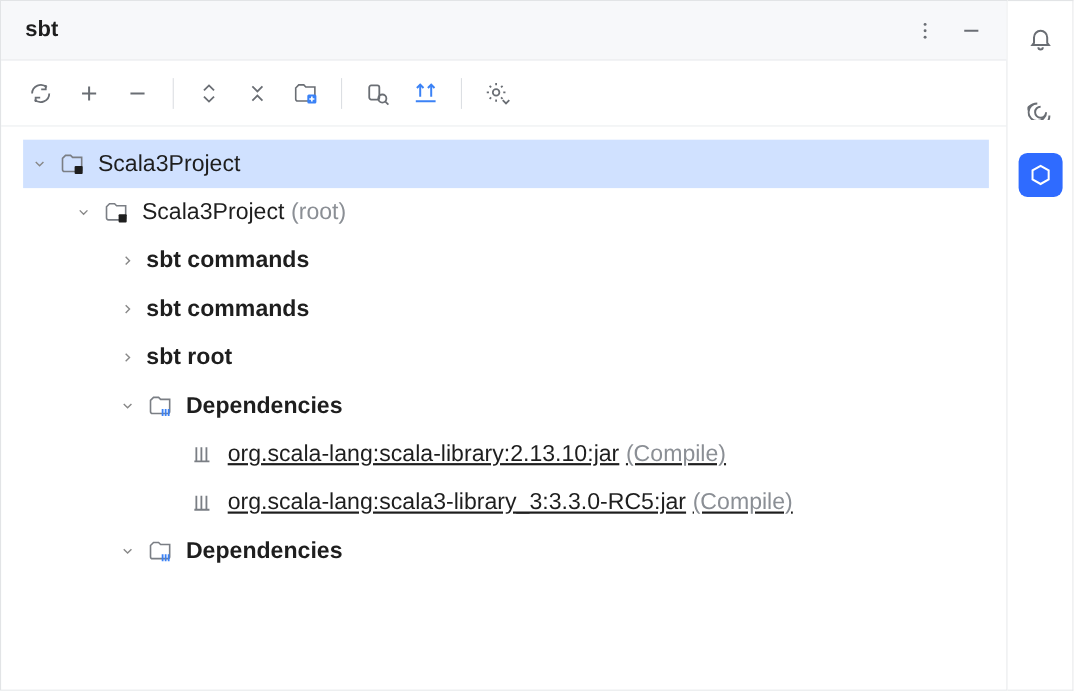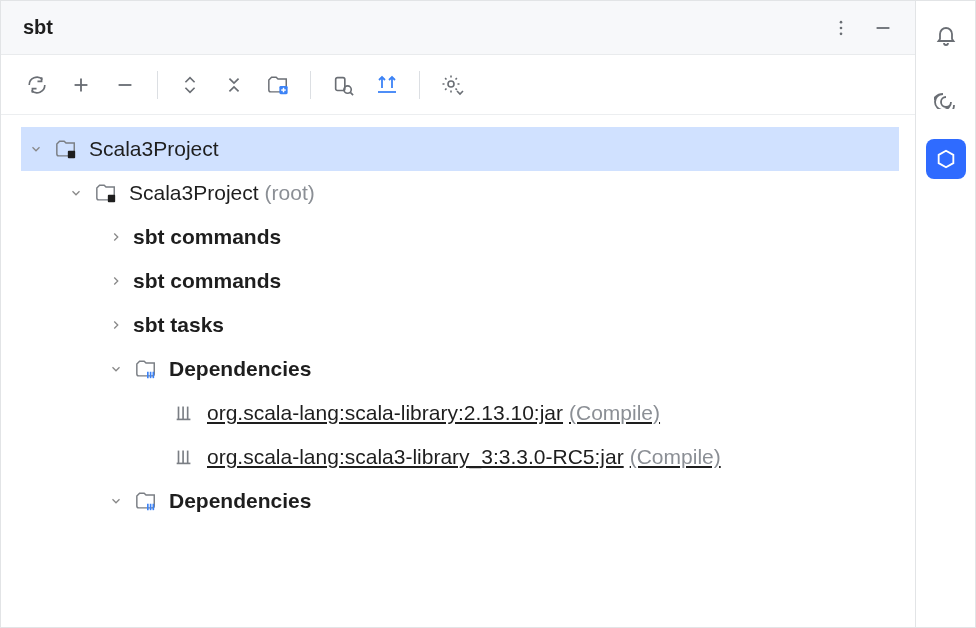--- a/index.html
+++ b/index.html
@@ -253,21 +253,21 @@
       </span>
       <span class="node-label">sbt commands</span>
     </div>
 
     <div class="tree-row indent-2">
       <span class="chev">
         <svg width="14" height="14" viewBox="0 0 24 24" stroke="currentColor" stroke-width="2.2" fill="none">
             <polyline points="9 6 15 12 9 18"></polyline>
           </svg>
       </span>
-      <span class="node-label">sbt tasks</span>
+      <span class="node-label">sbt root</span>
     </div>
 
     <div class="tree-row indent-2">
       <span class="chev">
         <svg width="14" height="14" viewBox="0 0 24 24" stroke="currentColor" stroke-width="2.2" fill="none">
             <polyline points="6 9 12 15 18 9"></polyline>
           </svg>
       </span>
       <span class="node-icon">
         <svg width="24" height="22" viewBox="0 0 26 24" fill="none" stroke="#7a7e84" stroke-width="1.6">

